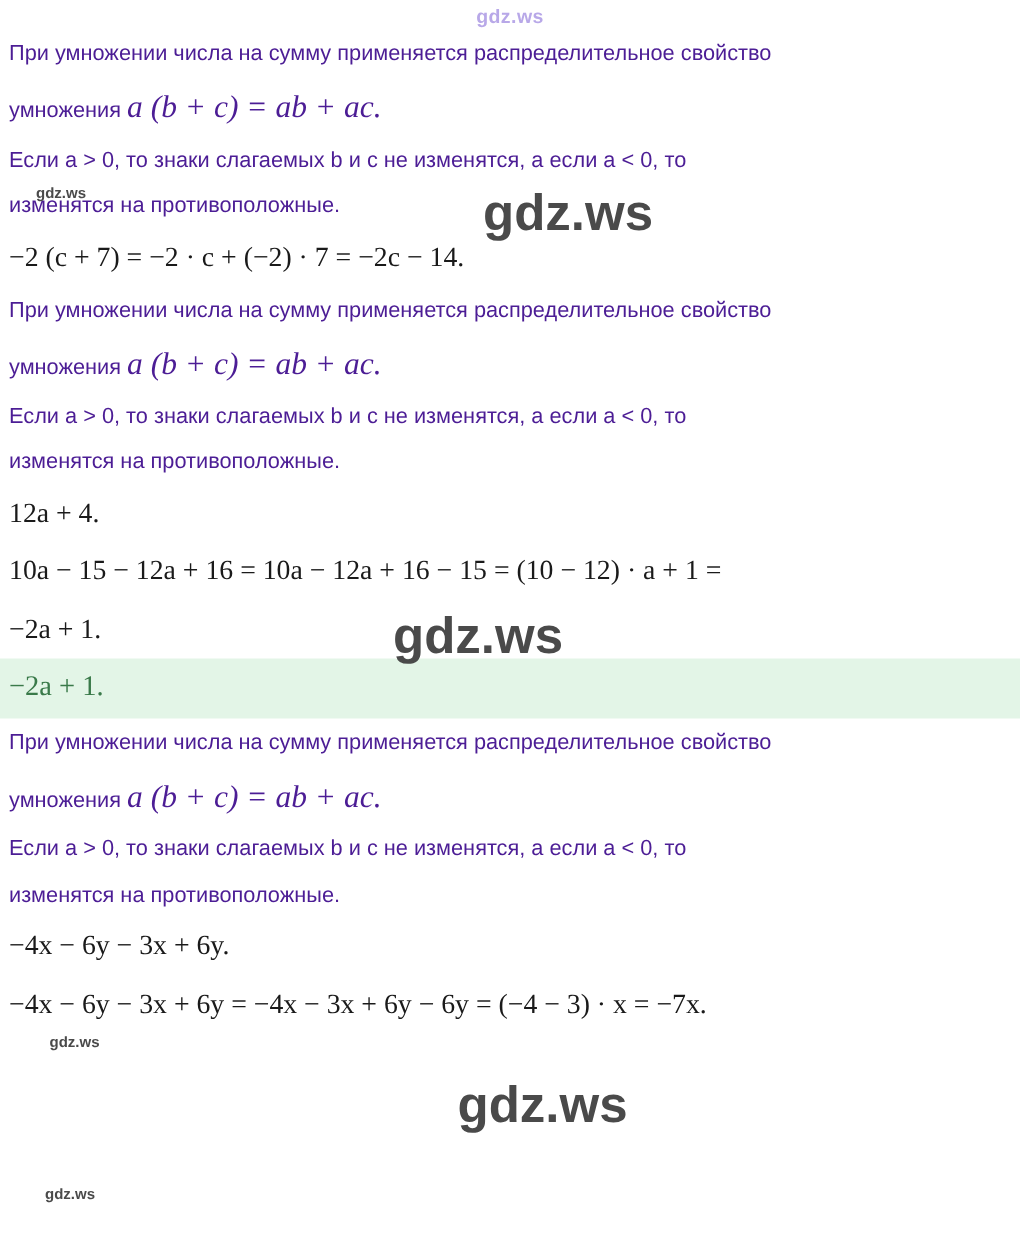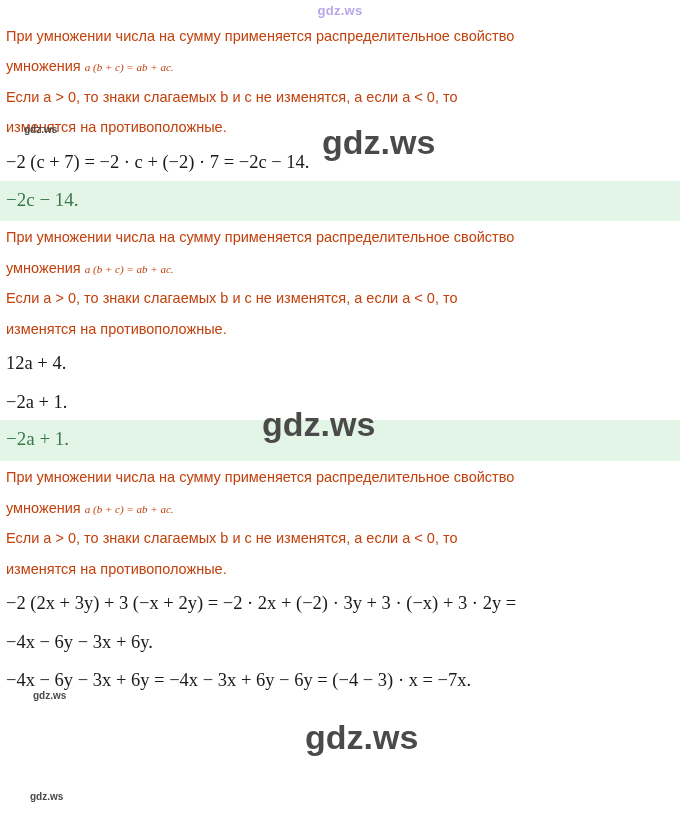--- a/index.html
+++ b/index.html
@@ -30,28 +30,28 @@
     letter-spacing: 0.3px;
     padding-top: 3px;
     height: 20px;
   }
   .block {
     padding: 0;
   }
   .para {
     font-family: "Liberation Sans", sans-serif;
     font-size: 14.5px;
-    color: #c2410c;
+    color: #4c1d95;
     line-height: 1.55;
     padding: 5px 6px 3px 6px;
   }
   .mathitalic {
     font-family: "Liberation Serif", serif;
     font-style: italic;
-    font-size: 11px;
+    font-size: 21px;
   }
   .eqline {
     font-family: "Liberation Serif", serif;
     font-size: 18.5px;
     line-height: 1.55;
     padding: 6px 6px 4px 6px;
     color: #1a1a1a;
   }
   .answer {
     background: #e3f5e7;
@@ -94,45 +94,44 @@
 
   <div class="block">
     <div class="para">При умножении числа на сумму применяется распределительное свойство</div>
     <div class="para">
       <span>умножения</span>
       <span class="mathitalic">a (b + c) = ab + ac.</span>
     </div>
     <div class="para">Если a &gt; 0, то знаки слагаемых b и c не изменятся, а если a &lt; 0, то</div>
     <div class="para">изменятся на противоположные.</div>
     <div class="eqline">−2 (c + 7) = −2 · c + (−2) · 7 = −2c − 14.</div>
-    <div class="answer">−2c − 14.</div>
   </div>
 
   <div class="block">
     <div class="para">При умножении числа на сумму применяется распределительное свойство</div>
     <div class="para">
       <span>умножения</span>
       <span class="mathitalic">a (b + c) = ab + ac.</span>
     </div>
     <div class="para">Если a &gt; 0, то знаки слагаемых b и c не изменятся, а если a &lt; 0, то</div>
     <div class="para">изменятся на противоположные.</div>
     <div class="eqline">12a + 4.</div>
+    <div class="eqline">10a − 15 − 12a + 16 = 10a − 12a + 16 − 15 = (10 − 12) · a + 1 =</div>
     <div class="eqline">−2a + 1.</div>
     <div class="answer">−2a + 1.</div>
   </div>
 
   <div class="block">
     <div class="para">При умножении числа на сумму применяется распределительное свойство</div>
     <div class="para">
       <span>умножения</span>
       <span class="mathitalic">a (b + c) = ab + ac.</span>
     </div>
     <div class="para">Если a &gt; 0, то знаки слагаемых b и c не изменятся, а если a &lt; 0, то</div>
     <div class="para">изменятся на противоположные.</div>
-    <div class="eqline">−2 (2x + 3y) + 3 (−x + 2y) = −2 · 2x + (−2) · 3y + 3 · (−x) + 3 · 2y =</div>
     <div class="eqline">−4x − 6y − 3x + 6y.</div>
     <div class="eqline">−4x − 6y − 3x + 6y = −4x − 3x + 6y − 6y = (−4 − 3) · x = −7x.</div>
   </div>
 
   <div class="wm-big" id="wm1">gdz.ws</div>
   <div class="wm-big" id="wm2">gdz.ws</div>
   <div class="wm-big" id="wm3">gdz.ws</div>
   <div class="wm-small" id="wms1">gdz.ws</div>
   <div class="wm-small" id="wms2">gdz.ws</div>
   <div class="wm-small" id="wms3">gdz.ws</div>

